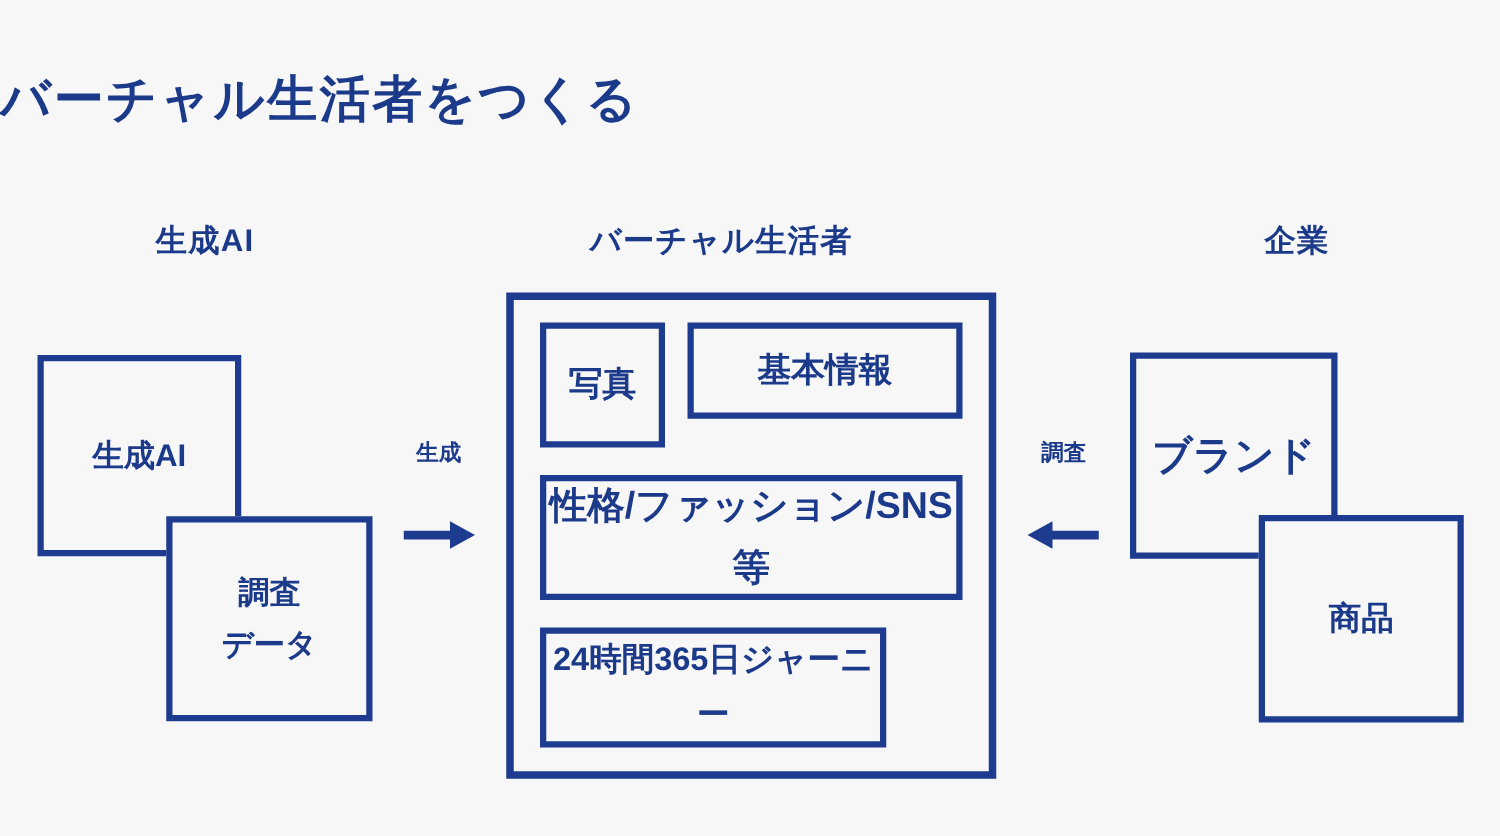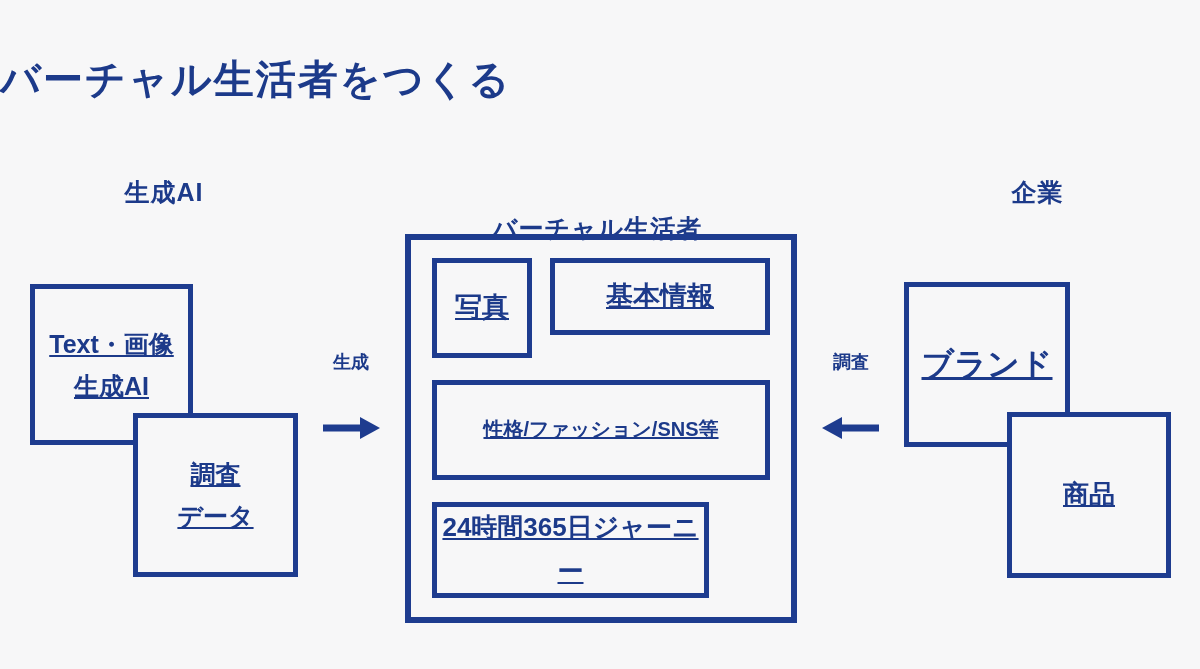--- a/index.html
+++ b/index.html
@@ -23,41 +23,41 @@
     font-size:40px;font-weight:bold;
     letter-spacing:2px;
   }
   .col-label{
     top:176px;
     text-align:center;
     font-size:25px;font-weight:bold;
     letter-spacing:1px;
   }
   .col-label.left{left:30px;width:268px;}
-  .col-label.center{left:401px;width:392px;margin-top:36px;}
+  .col-label.center{left:381px;width:392px;}
   .col-label.right{left:904px;width:267px;}
   .box{
     border:5px solid var(--navy);
     display:flex;flex-direction:column;
     align-items:center;justify-content:center;
     text-align:center;
     font-weight:bold;
     color:var(--text);
   }
-  .box .line{display:block;line-height:1.68;text-decoration:underline;}
+  .box .line{display:block;line-height:1.68;}
   .filled{background:var(--background);z-index:2;}
   .box-text-image-ai{left:30px;top:284px;width:163px;height:161px;font-size:25px;z-index:1;}
   .box-survey-data{left:133px;top:413px;width:165px;height:164px;font-size:25px;}
   .outer-box{
     left:405px;top:234px;width:392px;height:389px;
     border:6px solid var(--navy);
   }
   .box-photo{left:432px;top:258px;width:100px;height:100px;font-size:27px;}
   .box-basic-info{left:550px;top:258px;width:220px;height:77px;font-size:27px;}
-  .box-personality{left:432px;top:380px;width:338px;height:100px;font-size:20px;}
+  .box-personality{left:432px;top:380px;width:338px;height:100px;font-size:30px;}
   .box-journey{left:432px;top:502px;width:277px;height:96px;font-size:26px;}
   .box-brand{left:904px;top:282px;width:166px;height:165px;font-size:32px;z-index:1;}
   .box-product{left:1007px;top:412px;width:164px;height:166px;font-size:26px;}
   .arrow-label{
     top:350px;width:58px;
     text-align:center;
     font-size:18px;font-weight:bold;
   }
   .arrow-label.generate{left:322px;}
   .arrow-label.survey{left:822px;}
@@ -68,21 +68,20 @@
 </head>
 <body>
 
 <div class="abs page-title">バーチャル生活者をつくる</div>
 
 <div class="abs col-label left">生成AI</div>
 <div class="abs col-label center">バーチャル生活者</div>
 <div class="abs col-label right">企業</div>
 
 <div class="abs box box-text-image-ai">
-  <span class="line">Text・画像</span>
   <span class="line">生成AI</span>
 </div>
 <div class="abs box filled box-survey-data">
   <span class="line">調査</span>
   <span class="line">データ</span>
 </div>
 
 <div class="abs arrow-label generate">生成</div>
 <div class="abs arrow generate">
   <svg width="58" height="28" viewBox="0 0 58 28" aria-hidden="true">

